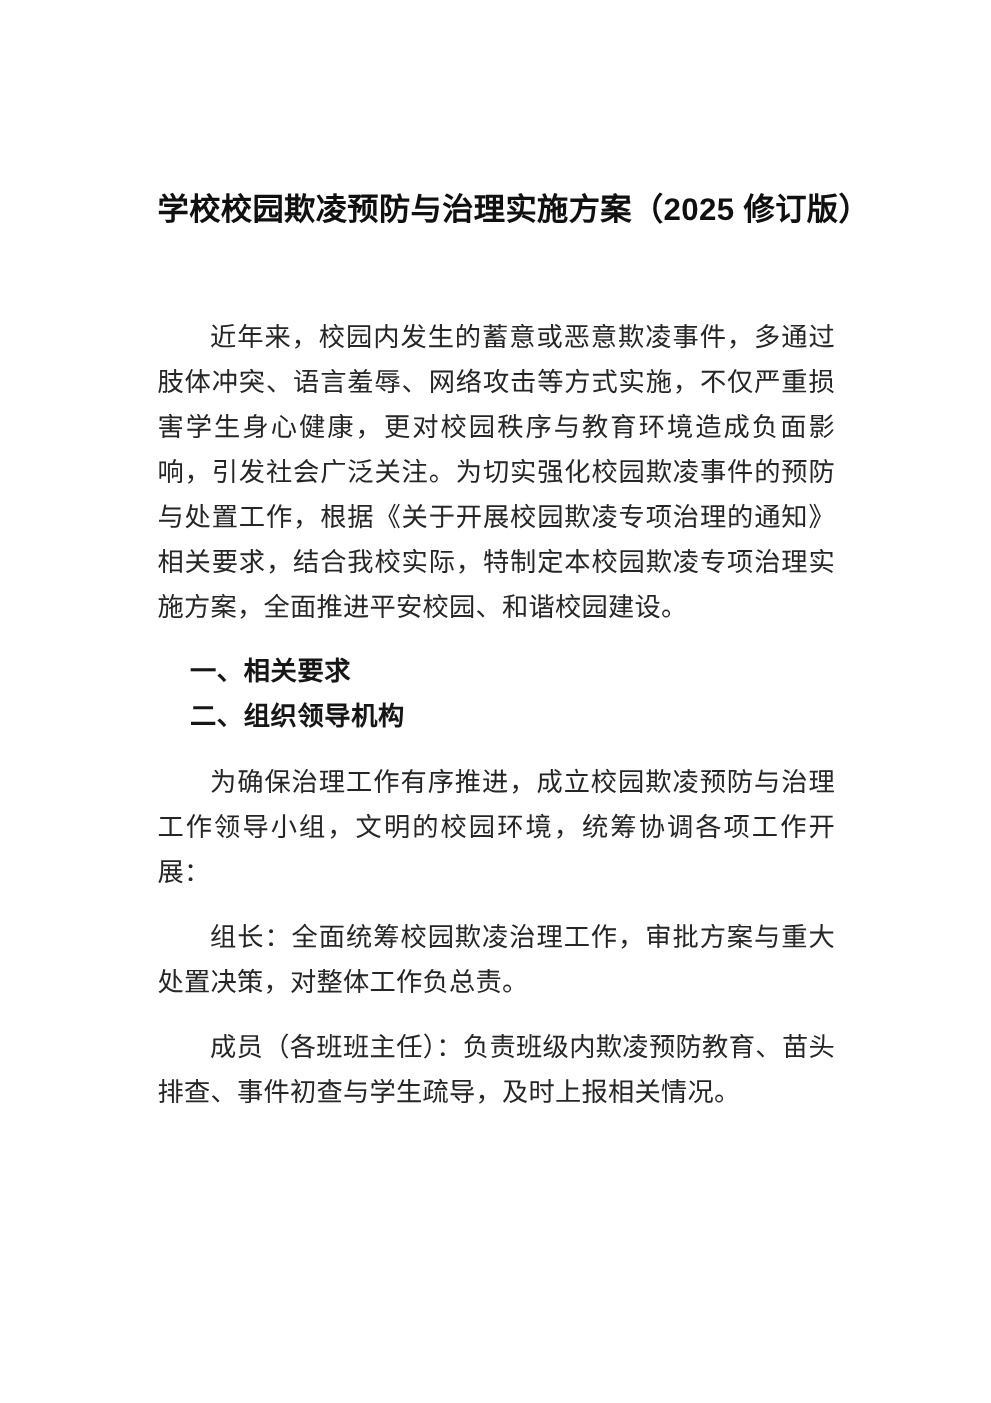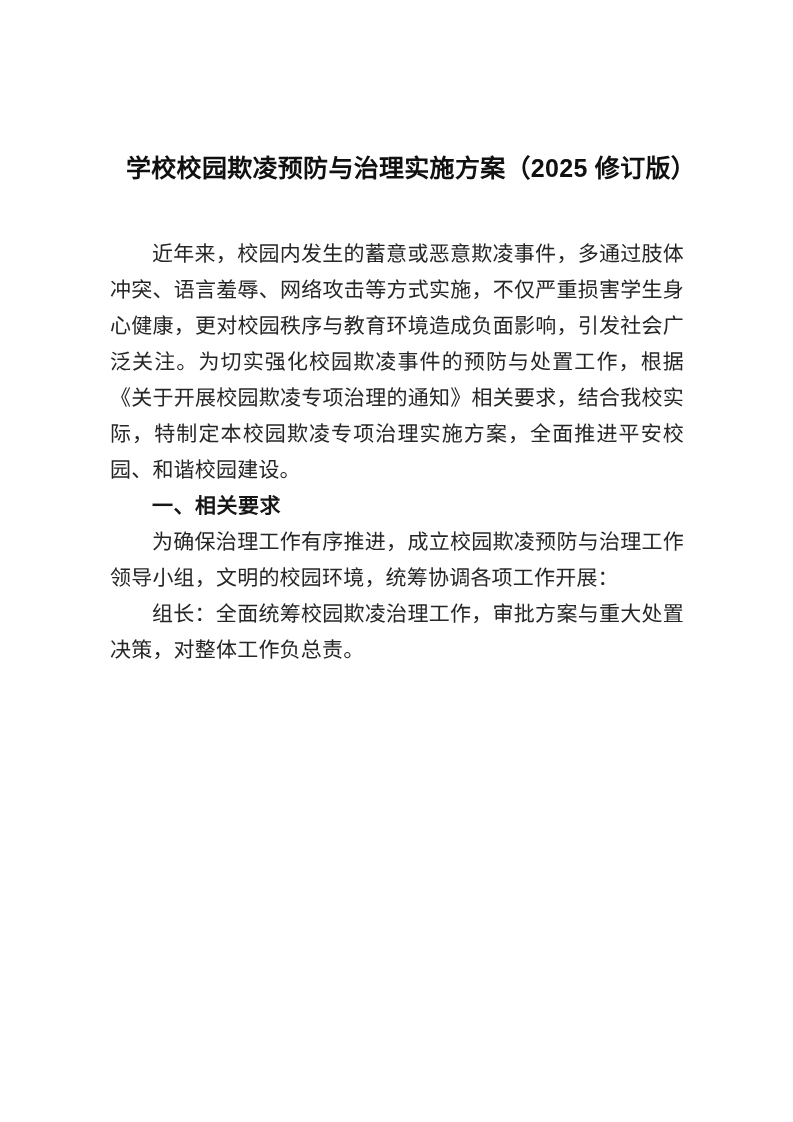--- a/index.html
+++ b/index.html
@@ -52,21 +52,21 @@
     margin: 0;
     letter-spacing: 0.5px;
   }
 
   .para {
     font-family: "Liberation Serif", "DejaVu Serif", serif;
     font-size: 21px;
     line-height: 36px;
     color: #262626;
     text-indent: 42px;
-    margin: 0;
+    margin: 16px;
     text-align: justify;
     text-justify: inter-character;
     letter-spacing: 0.2px;
     word-break: break-all;
   }
 </style>
 </head>
 <body>
 
 <div class="page">
@@ -74,21 +74,23 @@
 
     <h1 class="doc-title">学校校园欺凌预防与治理实施方案（2025 修订版）</h1>
 
     <div class="title-gap"></div>
 
     <p class="para">近年来，校园内发生的蓄意或恶意欺凌事件，多通过肢体冲突、语言羞辱、网络攻击等方式实施，不仅严重损害学生身心健康，更对校园秩序与教育环境造成负面影响，引发社会广泛关注。为切实强化校园欺凌事件的预防与处置工作，根据《关于开展校园欺凌专项治理的通知》相关要求，结合我校实际，特制定本校园欺凌专项治理实施方案，全面推进平安校园、和谐校园建设。</p>
 
     <h2 class="section-heading">一、相关要求</h2>
 
 
+    <h2 class="section-heading">二、组织领导机构</h2>
 
     <p class="para">为确保治理工作有序推进，成立校园欺凌预防与治理工作领导小组，文明的校园环境，统筹协调各项工作开展：</p>
 
     <p class="para">组长：全面统筹校园欺凌治理工作，审批方案与重大处置决策，对整体工作负总责。</p>
 
 
+    <p class="para">成员（各班班主任）：负责班级内欺凌预防教育、苗头排查、事件初查与学生疏导，及时上报相关情况。</p>
 
   </div>
 </div>
 
 </body></html>

